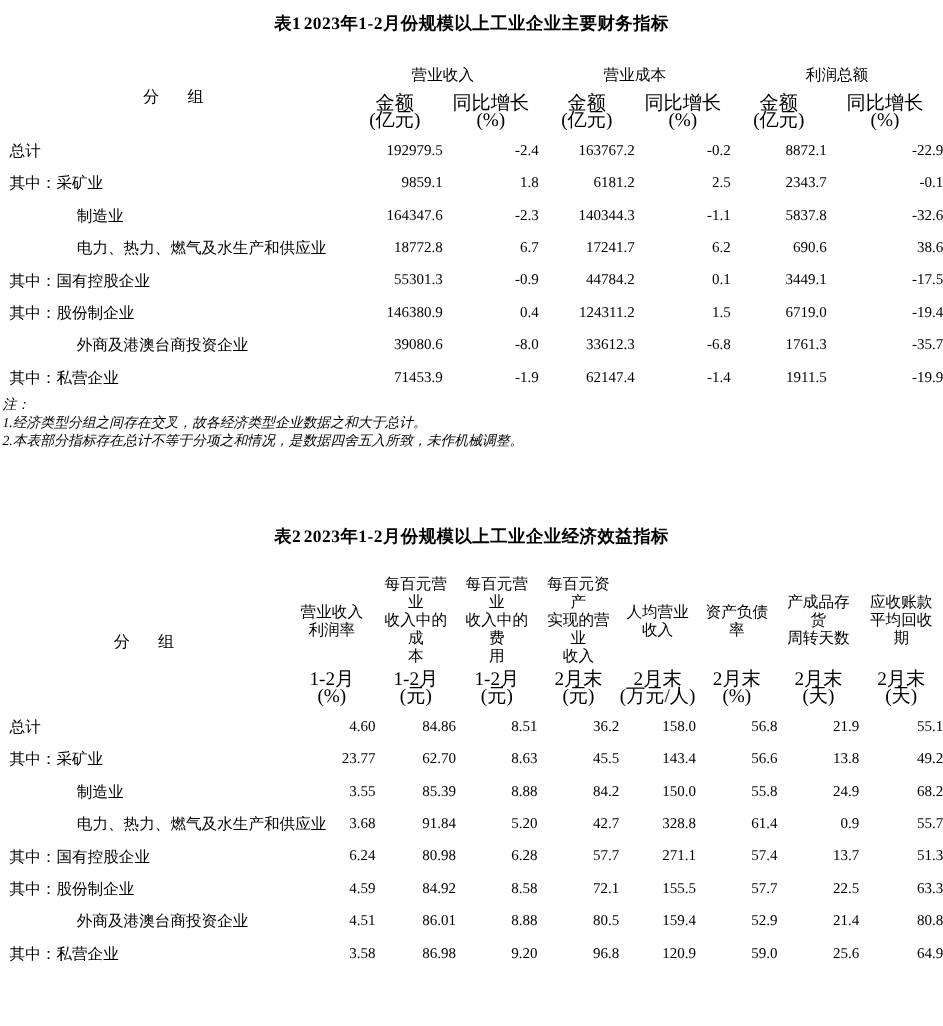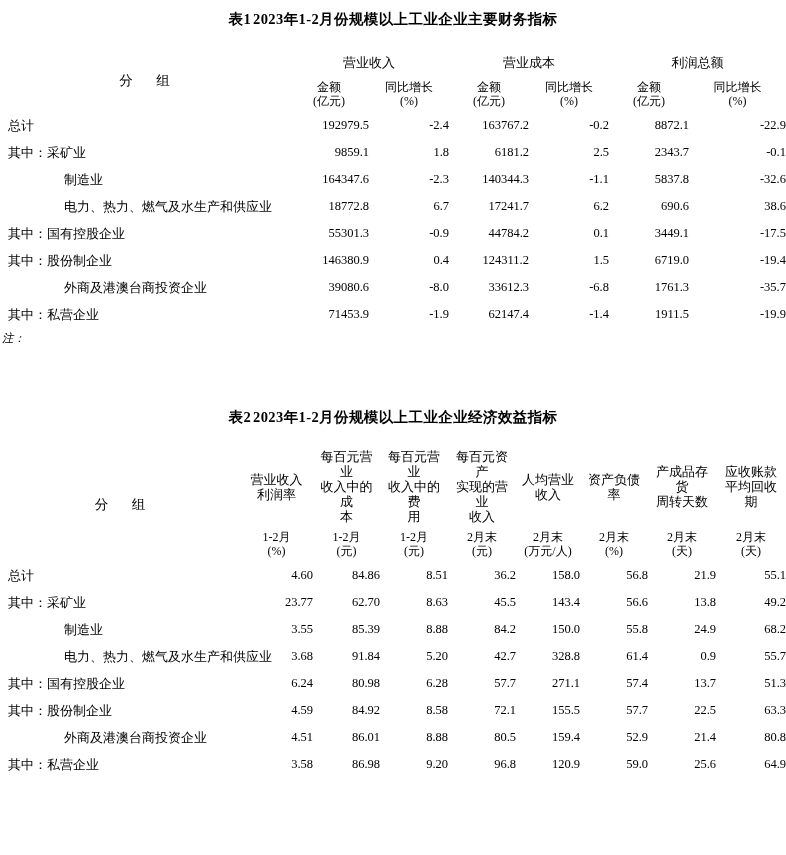--- a/index.html
+++ b/index.html
@@ -66,21 +66,21 @@
 
   
   .grp-head {
     text-align: center;
     font-size: 13px;
     height: 27px;
     line-height: 27px;
   }
   .sub-head {
     text-align: center;
-    font-size: 12px;
+    font-size: 16px;
     line-height: 14px;
     height: 36px;
     padding: 2px 0 3px 0;
   }
   .sub-head .l1 { display: block; }
   .sub-head .l2 { display: block; }
 
   .grp-label {
     text-align: center;
     font-size: 13.5px;
@@ -247,20 +247,22 @@
         <td class="num">62147.4</td>
         <td class="num vl vr">-1.4</td>
         <td class="num">1911.5</td>
         <td class="num vl">-19.9</td>
       </tr>
     </tbody>
   </table>
 
   <div class="notes">
     <div>注：</div>
+    <div>1.经济类型分组之间存在交叉，故各经济类型企业数据之和大于总计。</div>
+    <div>2.本表部分指标存在总计不等于分项之和情况，是数据四舍五入所致，未作机械调整。</div>
   </div>
 
   <div class="spacer-block"></div>
 
   <div class="table-title">
     <span class="tnum">表2</span><span>2023年1-2月份规模以上工业企业经济效益指标</span>
   </div>
   <div class="gap-after-title"></div>
 
   <table class="stat">

